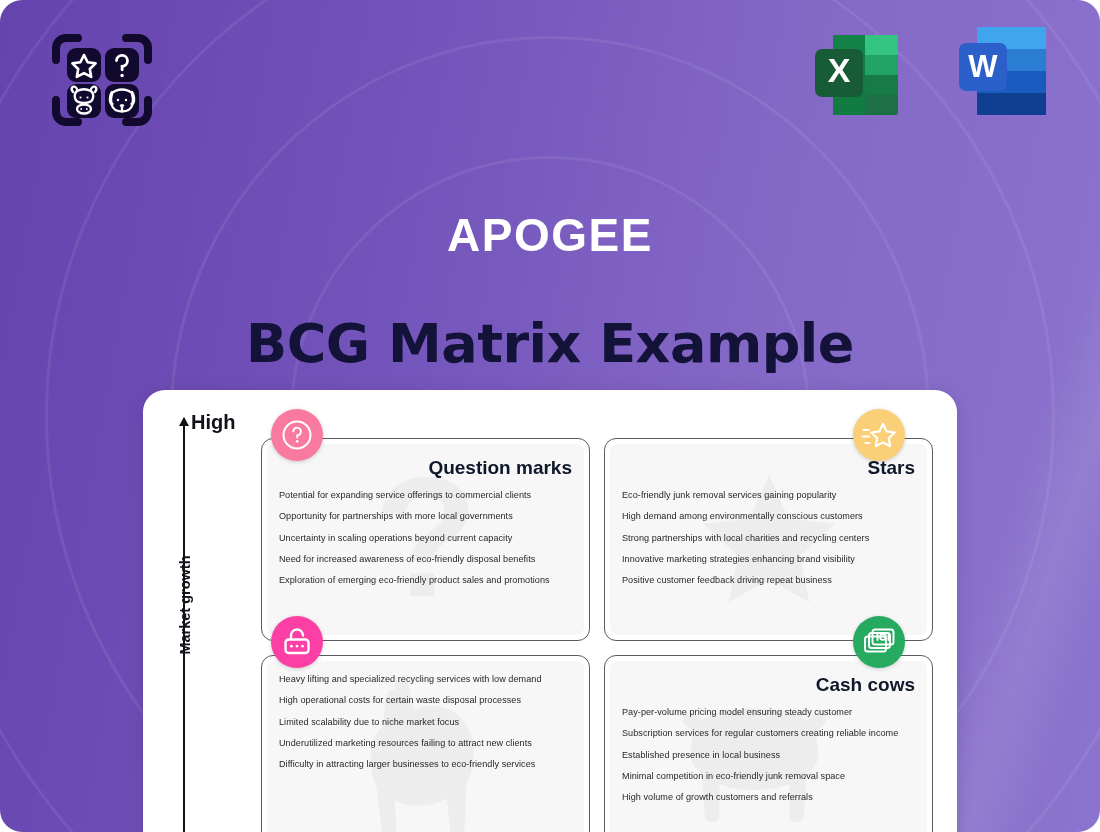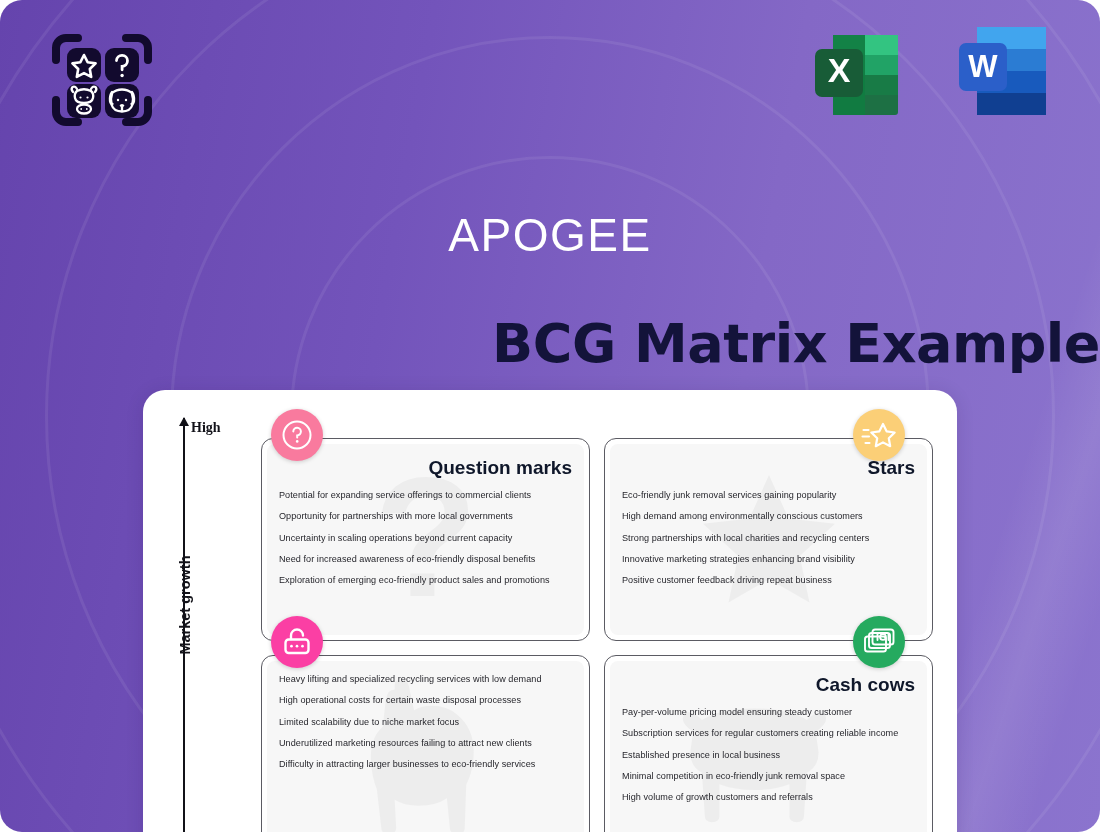--- a/index.html
+++ b/index.html
@@ -47,27 +47,27 @@
   
   .office-icons { position: absolute; right: 42px; top: 18px; display: flex; gap: 32px; align-items: flex-start; }
   .office-icon { width: 112px; height: 112px; position: relative; }
 
   
   .brand {
     position: absolute; top: 208px; left: 0; width: 100%;
     text-align: center;
     color: #ffffff;
     font-size: 46px;
-    font-weight: 400;
+    font-weight: 700;
     letter-spacing: 1.5px;
     font-family: "Liberation Sans", sans-serif;
   }
   .headline {
     position: absolute; top: 312px; left: 0; width: 100%;
-    text-align: right;
+    text-align: center;
     color: #13133a;
     font-size: 54px;
     font-weight: 700;
     letter-spacing: -0.5px;
     font-family: "DejaVu Sans", sans-serif;
   }
 
   
   .matrix-card {
     position: absolute;
@@ -87,22 +87,22 @@
   }
   .y-axis::before {
     content: "";
     position: absolute; left: -4px; top: -1px;
     width: 0; height: 0;
     border-left: 5px solid transparent;
     border-right: 5px solid transparent;
     border-bottom: 9px solid #111118;
   }
   .y-high {
-    position: absolute; left: 48px; top: 30px;
-    font-size: 14px; font-weight: 700; color: #121219; font-family: Liberation Serif, serif;
+    position: absolute; left: 48px; top: 21px;
+    font-size: 20px; font-weight: 700; color: #121219;
   }
   .y-title {
     position: absolute; left: 34px; top: 215px;
     font-size: 14.5px; font-weight: 700; color: #121219;
     transform-origin: left top;
     transform: rotate(-90deg) translate(-50%, 0);
     white-space: nowrap;
   }
 
   

